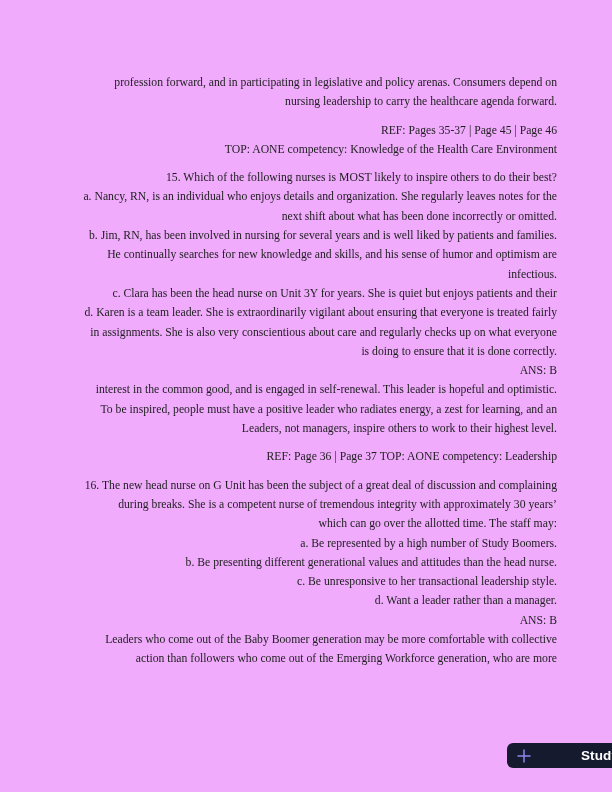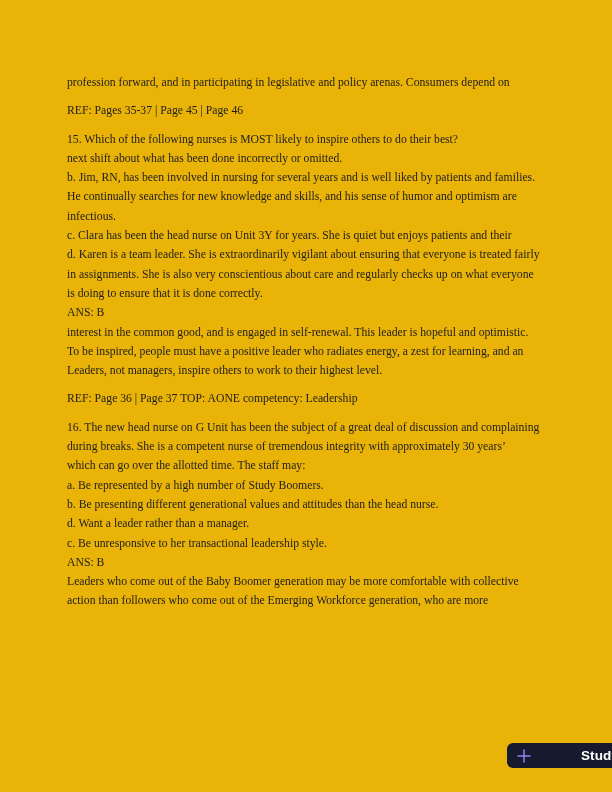--- a/index.html
+++ b/index.html
@@ -55,31 +55,34 @@
     font-size: 13.5px;
     letter-spacing: 0.1px;
     line-height: 1;
     display: flex;
     margin-left: 44px;
   }
 </style>
 </head>
 <body>
 
-<div class="page" style="background: #eab308; color: rgb(30, 30, 30);">
+<div class="page" style="background: #f0abfc; color: rgb(30, 30, 30); text-align: right;">
 
   <div class="text-column" id="blocks-root">
       <p class="block">
         <span class="line">profession forward, and in participating in legislative and policy arenas. Consumers depend on</span>
+        <span class="line">nursing leadership to carry the healthcare agenda forward.</span>
       </p>
       <p class="block">
         <span class="line">REF: Pages 35-37 | Page 45 | Page 46</span>
+        <span class="line">TOP: AONE competency: Knowledge of the Health Care Environment</span>
       </p>
       <p class="block">
         <span class="line">15. Which of the following nurses is MOST likely to inspire others to do their best?</span>
+        <span class="line">a. Nancy, RN, is an individual who enjoys details and organization. She regularly leaves notes for the</span>
         <span class="line">next shift about what has been done incorrectly or omitted.</span>
         <span class="line">b. Jim, RN, has been involved in nursing for several years and is well liked by patients and families.</span>
         <span class="line">He continually searches for new knowledge and skills, and his sense of humor and optimism are</span>
         <span class="line">infectious.</span>
         <span class="line">c. Clara has been the head nurse on Unit 3Y for years. She is quiet but enjoys patients and their</span>
         <span class="line">d. Karen is a team leader. She is extraordinarily vigilant about ensuring that everyone is treated fairly</span>
         <span class="line">in assignments. She is also very conscientious about care and regularly checks up on what everyone</span>
         <span class="line">is doing to ensure that it is done correctly.</span>
         <span class="line">ANS: B</span>
         <span class="line">interest in the common good, and is engaged in self-renewal. This leader is hopeful and optimistic.</span>
@@ -88,22 +91,22 @@
       </p>
       <p class="block">
         <span class="line">REF: Page 36 | Page 37 TOP: AONE competency: Leadership</span>
       </p>
       <p class="block">
         <span class="line">16. The new head nurse on G Unit has been the subject of a great deal of discussion and complaining</span>
         <span class="line">during breaks. She is a competent nurse of tremendous integrity with approximately 30 years’</span>
         <span class="line">which can go over the allotted time. The staff may:</span>
         <span class="line">a. Be represented by a high number of Study Boomers.</span>
         <span class="line">b. Be presenting different generational values and attitudes than the head nurse.</span>
+        <span class="line">c. Be unresponsive to her transactional leadership style.</span>
         <span class="line">d. Want a leader rather than a manager.</span>
-        <span class="line">c. Be unresponsive to her transactional leadership style.</span>
         <span class="line">ANS: B</span>
         <span class="line">Leaders who come out of the Baby Boomer generation may be more comfortable with collective</span>
         <span class="line">action than followers who come out of the Emerging Workforce generation, who are more</span>
       </p>
     </div>
 
   <div class="brand-badge" id="brand-badge" style="background: rgb(21, 26, 46);">
     <span class="plus-wrap" style="color: rgb(145, 132, 238);">
       <svg id="plus-icon-svg" width="14" height="14" viewBox="0 0 14 14" fill="none">
         <line x1="7" y1="1" x2="7" y2="13" stroke="currentColor" stroke-width="1.5" stroke-linecap="round"></line>

